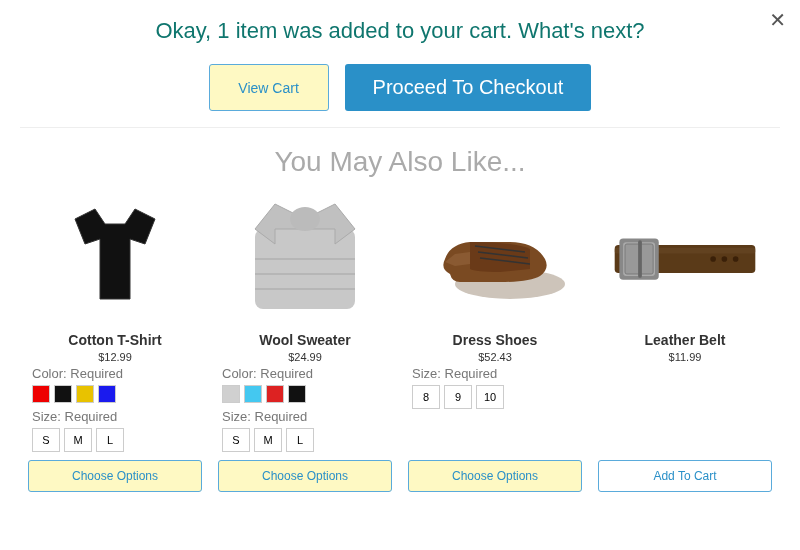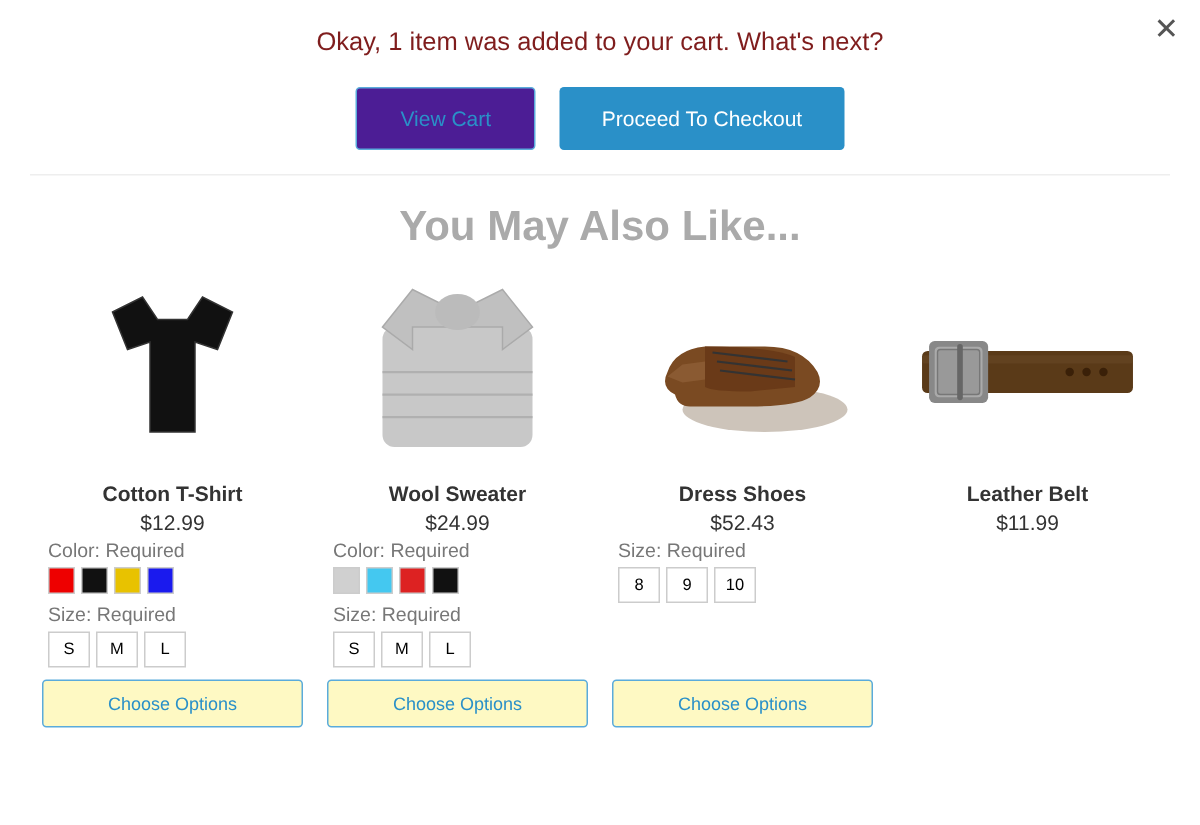--- a/index.html
+++ b/index.html
@@ -20,58 +20,58 @@
       cursor: pointer;
       color: #555;
       background: none;
       border: none;
       line-height: 1;
     }
 
     .header-message {
       text-align: center;
       padding: 18px 40px 10px;
-      font-size: 17px;
-      color: #7f1d1d;
+      font-size: 22px;
+      color: #0f766e;
     }
 
     .action-buttons {
       display: flex;
       justify-content: center;
       gap: 16px;
       padding: 10px 20px 16px;
     }
 
     .btn-outline {
       border: 1.5px solid #5aabdb;
-      background: #4c1d95;
+      background: #fef9c3;
       color: #2a90c8;
       padding: 12px 24px;
       font-size: 14px;
       cursor: pointer;
       border-radius: 3px;
       min-width: 120px;
     }
 
     .btn-solid {
       background: #2a90c8;
       color: #fff;
       border: none;
       padding: 12px 28px;
-      font-size: 14px;
+      font-size: 20px;
       cursor: pointer;
       border-radius: 3px;
       min-width: 180px;
     }
 
     .section-title {
       text-align: center;
       font-size: 28px;
       color: #aaa;
-      font-weight: 700;
+      font-weight: 400;
       padding: 6px 0 16px;
     }
 
     .products-grid {
       display: flex;
       justify-content: center;
       gap: 0;
       padding: 0 20px;
     }
 
@@ -101,21 +101,21 @@
 
     .product-name {
       font-size: 14px;
       font-weight: bold;
       color: #333;
       text-align: center;
       margin-bottom: 3px;
     }
 
     .product-price {
-      font-size: 14px;
+      font-size: 11px;
       color: #333;
       margin-bottom: 3px;
     }
 
     .product-attr-label {
       font-size: 13px;
       color: #777;
       margin-bottom: 4px;
       align-self: flex-start;
       padding-left: 4px;
@@ -291,14 +291,15 @@
     <rect x="30" y="20" width="4" height="40" rx="2" fill="#666"></rect>
 
     <circle cx="110" cy="40" r="3" fill="#3a2008"></circle>
     <circle cx="122" cy="40" r="3" fill="#3a2008"></circle>
     <circle cx="134" cy="40" r="3" fill="#3a2008"></circle>
   </svg>
       </div>
       <div class="product-name">Leather Belt</div>
       <div class="product-price">$11.99</div>
       <div style="height: 64px;"></div>
+      <button class="add-to-cart-btn">Add To Cart</button>
     </div>
   </div>
 
 </body></html>

